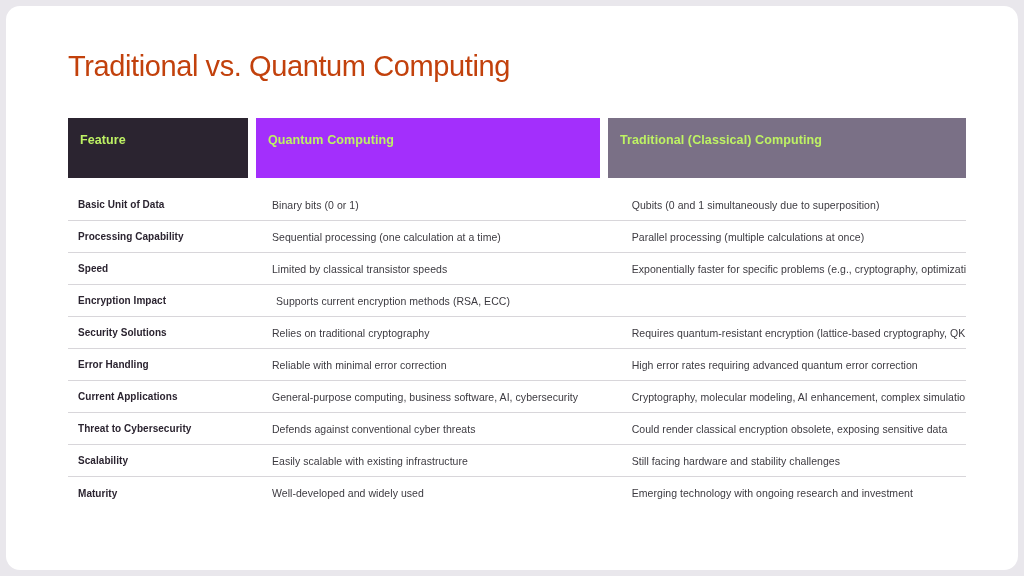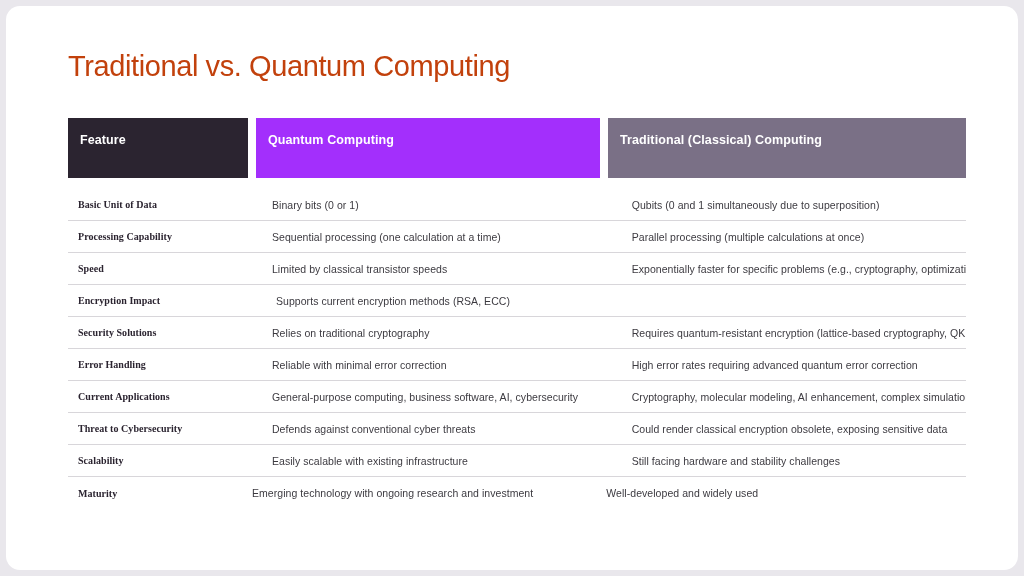--- a/index.html
+++ b/index.html
@@ -50,21 +50,21 @@
     display: flex;
     gap: 8px;
     height: 60px;
   }
 
   .th {
     height: 60px;
     padding: 15px 0 0 12px;
     font-size: 12.5px;
     font-weight: bold;
-    color: #ffffff;
+    color: #bef264;
     letter-spacing: 0.1px;
     white-space: nowrap;
     overflow: hidden;
   }
 
   .th-feature   { width: 180px; background: #2b2430; }
   .th-classical { width: 358px; background: #7a7086; }
   .th-quantum   { width: 344px; background: #a32ffc; }
 
   
@@ -85,21 +85,20 @@
     white-space: nowrap;
     overflow: hidden;
   }
 
   .c-feature {
     width: 188px;
     padding-left: 10px;
     font-weight: bold;
     font-size: 10px;
     color: #2b2430;
-    font-family: Liberation Serif, serif;
   }
   .c-classical { width: 368px; margin-left: 20px; }
   .c-quantum   { width: 342px; }
 </style>
 </head>
 <body>
 
 <div class="slide">
 
   <div class="page-title">Traditional vs. Quantum Computing</div>
@@ -152,19 +151,19 @@
           <div class="cell c-classical">Defends against conventional cyber threats</div>
           <div class="cell c-quantum">Could render classical encryption obsolete, exposing sensitive data</div>
         </div>
         <div class="row">
           <div class="cell c-feature">Scalability</div>
           <div class="cell c-classical">Easily scalable with existing infrastructure</div>
           <div class="cell c-quantum">Still facing hardware and stability challenges</div>
         </div>
         <div class="row">
           <div class="cell c-feature">Maturity</div>
+          <div class="cell c-classical">Well-developed and widely used</div>
           <div class="cell c-quantum">Emerging technology with ongoing research and investment</div>
-          <div class="cell c-classical">Well-developed and widely used</div>
         </div>
       </div>
 
   </div>
 </div>
 
 </body></html>

